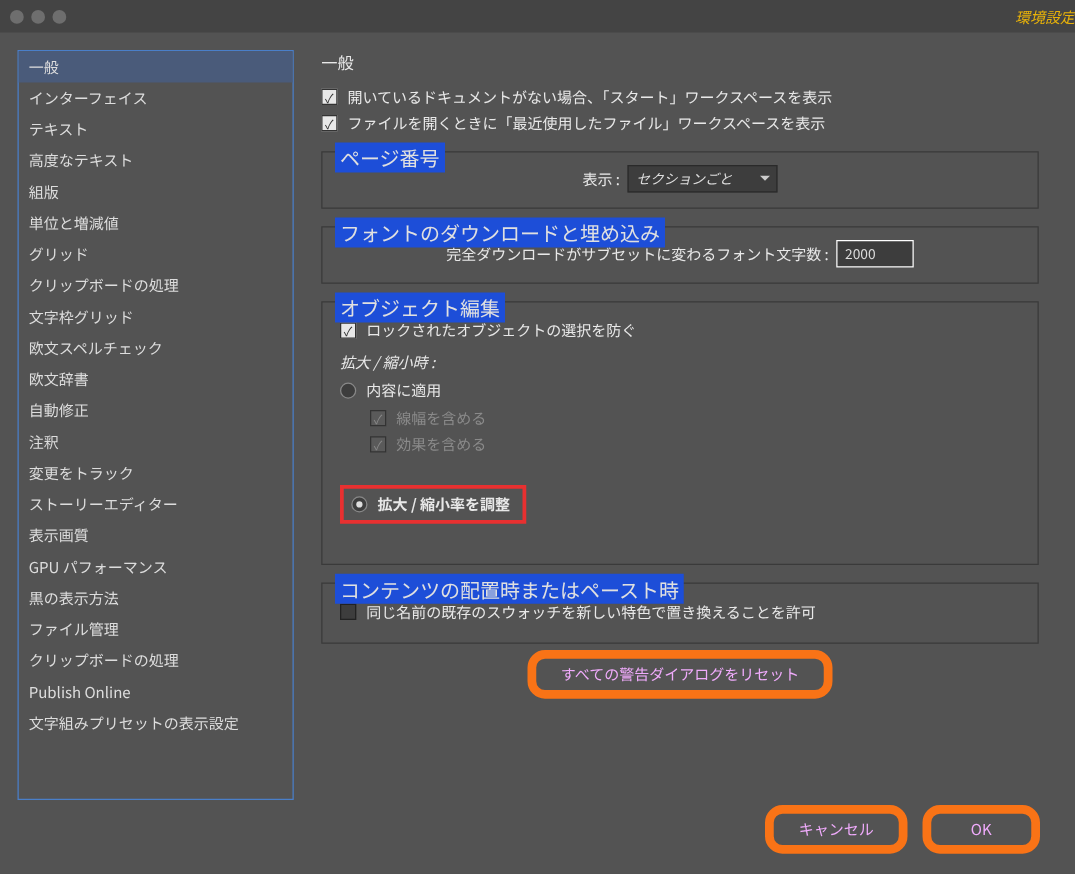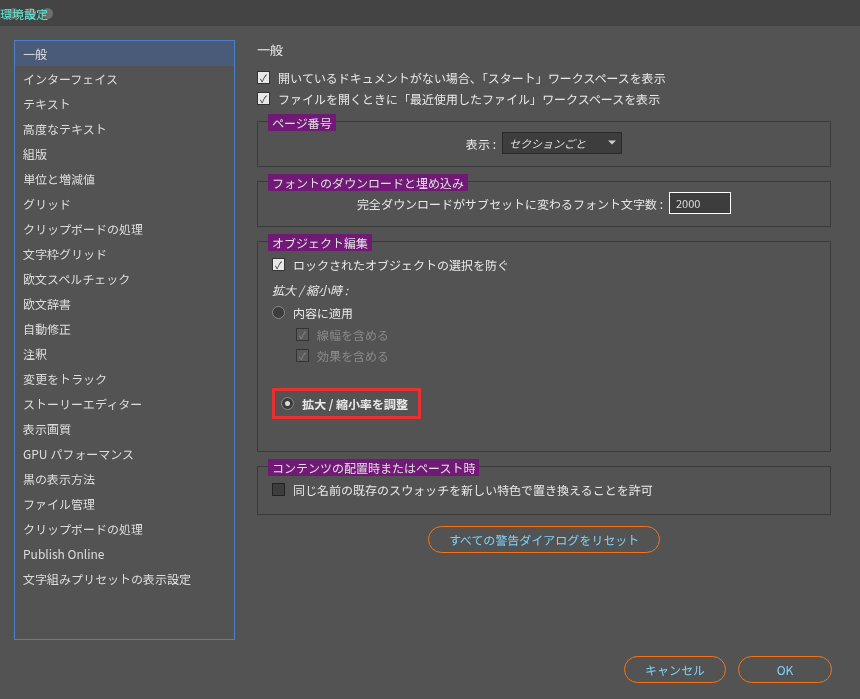--- a/index.html
+++ b/index.html
@@ -23,21 +23,21 @@
     width: 860px; height: 699px;
     overflow: hidden; position: relative;
   }
   .titlebar {
     height: 26px; background: #444;
     display: flex; align-items: center;
     position: relative;
   }
   .traffic { display: flex; gap: 6px; margin-left: 8px;}
   .tl { width: 11px; height: 11px; border-radius: 50%; background:#6e6e6e;}
-  .title { position:absolute; left:0; right:0; text-align:left; font-size:12px; color:#5eead4;}
+  .title { position:absolute; left:0; right:0; text-align:right; font-size:12px; color:#eab308;font-style:italic;}
   .content {
     display: flex; padding: 14px 29px 0 14px;
   }
   .sidebar {
     width: 221px; height: 600px;
     border: 1px solid var(--blue-border);
     background: #535353;
   }
   .sidebar-item {
     padding: 4px 8px; cursor: pointer;
@@ -56,22 +56,22 @@
     margin-right:8px; display:inline-flex;align-items:center;justify-content:center;
     font-size:10px; color:#333; line-height: 1;
   }
   .cb.unchecked { background:#3d3d3d; border:1px solid #222;}
   .cb.dim { background:#5a5a5a; color:#888;}
   .group {
     border:1px solid #3a3a3a; border-radius:0;
     margin: 14px 0; padding: 10px 14px 12px 14px; position:relative;
   }
   .group-label {
-    position:absolute; top:-8px; left:10px; background:#701a75;
-    font-size:12px; padding:0 4px; color:#e0e0e0;
+    position:absolute; top:-8px; left:10px; background:#1d4ed8;
+    font-size:16px; padding:0 4px; color:#e0e0e0;
   }
   .form-row { display:flex; align-items:center; font-size:12px;}
   .form-row label { margin-right:6px;}
   .select {
     background:var(--input-bg); border:1px solid #2a2a2a;
     padding:2px 20px 2px 6px; position:relative; font-size:11px;
     min-width:120px; display:inline-block; color:#ddd;font-style:italic;
   }
   .select::after {
     content:""; position:absolute; right:5px; top:50%; transform:translateY(-30%);
@@ -94,22 +94,22 @@
     width:5px; height:5px; border-radius:50%; background:#ddd;
   }
   .dim-text { color:#8a8a8a;}
   .red-box {
     border:3px solid var(--red-highlight);
     padding:4px 10px 4px 6px; display:inline-flex; align-items:flex-end;
     margin:20px 0;
     font-weight:bold;
   }
   .btn {
-    background:#535353; border:1px solid #f97316; border-radius:14px;
-    padding:4px 20px; color:#7dd3fc; font-size:12px; cursor:pointer;
+    background:#535353; border:7px solid #f97316; border-radius:14px;
+    padding:4px 20px; color:#f0abfc; font-size:12px; cursor:pointer;
     min-width:76px; text-align:center;
   }
   .btn-row { position:absolute; right:28px; bottom:16px; display:flex; gap:12px;}
   .reset-row { text-align:center; margin-top:16px;}
   .subgroup-title { font-size:12px; margin: 8px 0 6px 0; font-style: italic;}
   .indent { margin-left: 24px;}
   .center-form { display:flex; justify-content:center;}
 </style>
 </head>
 <body>

